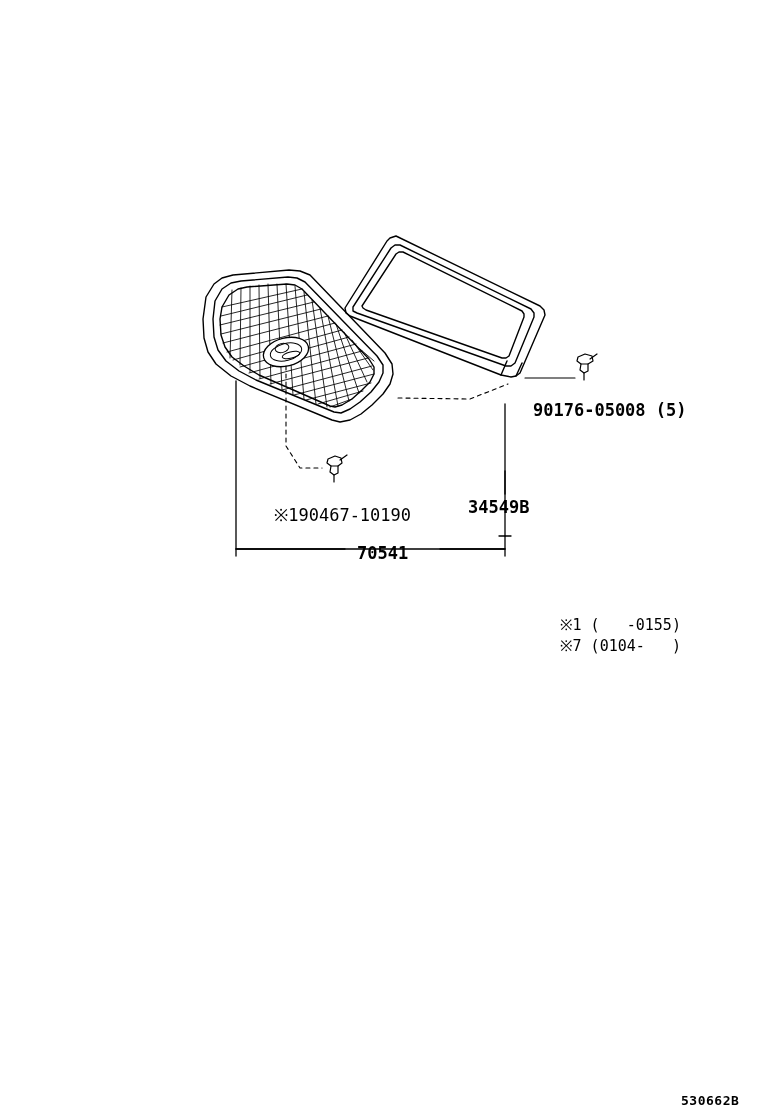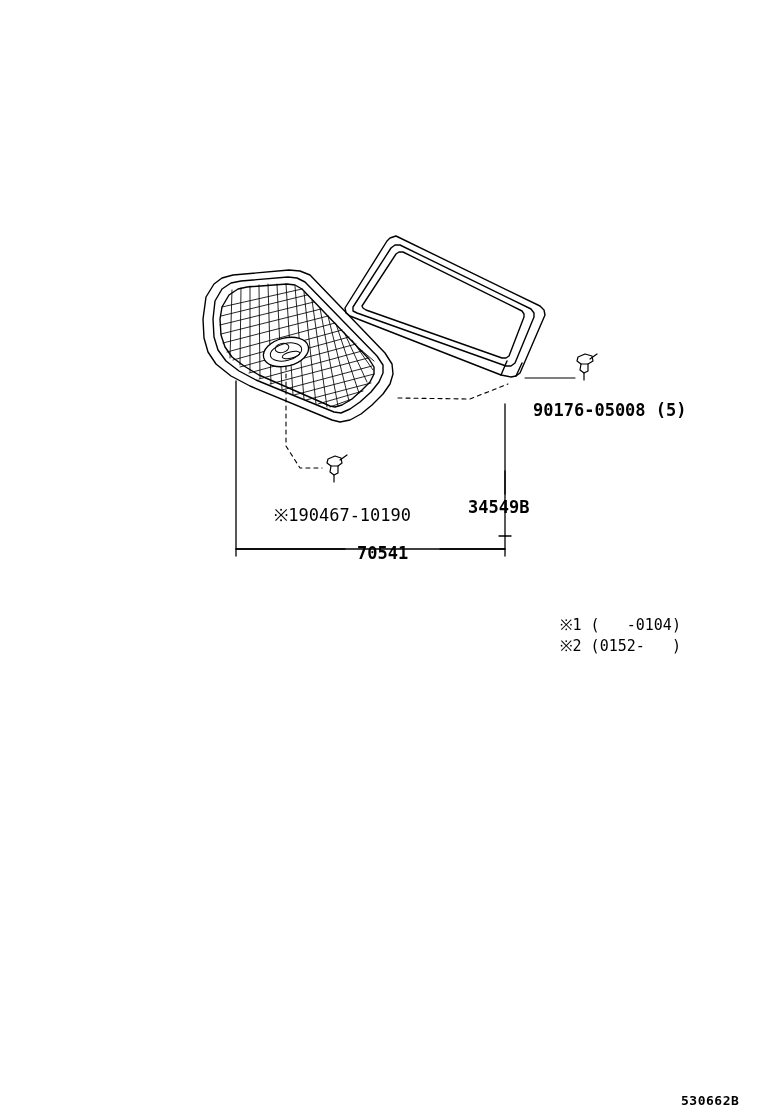--- a/index.html
+++ b/index.html
@@ -173,19 +173,19 @@
 
   <div class="lbl lbl-part" id="label-90176">90176-05008 (5)</div>
 
 
   <div class="lbl lbl-part-thin" id="label-190467">※190467-10190</div>
 
   <div class="lbl lbl-part" id="label-53119b">34549B</div>
 
   <div class="lbl lbl-part" id="label-53101">70541</div>
 
-  <div class="lbl lbl-note" id="note-1">※1 (   -0104)</div>
+  <div class="lbl lbl-note" id="note-1">※1 (   -0155)</div>
 
-  <div class="lbl lbl-note" id="note-2">※2 (0152-   )</div>
+  <div class="lbl lbl-note" id="note-2">※7 (0104-   )</div>
 
   <div class="lbl lbl-code" id="footer-code">530662B</div>
 
 </div>
 
 </body></html>

